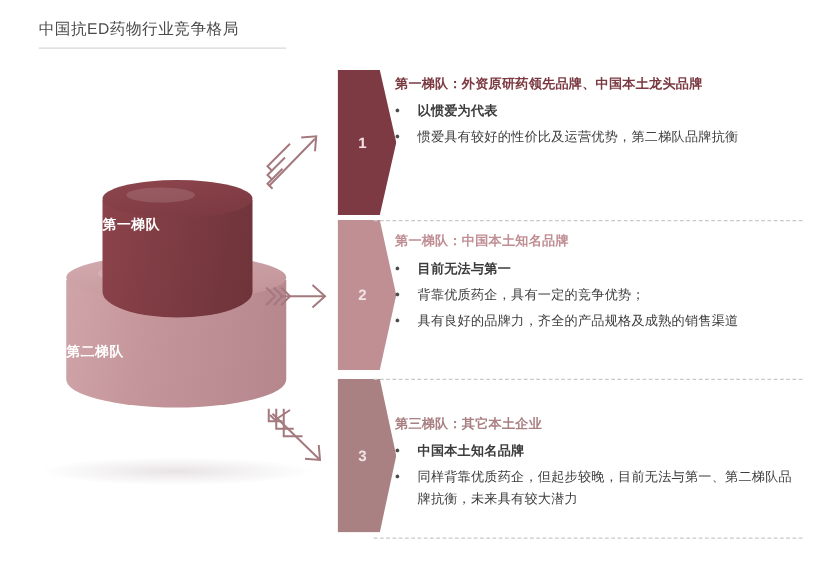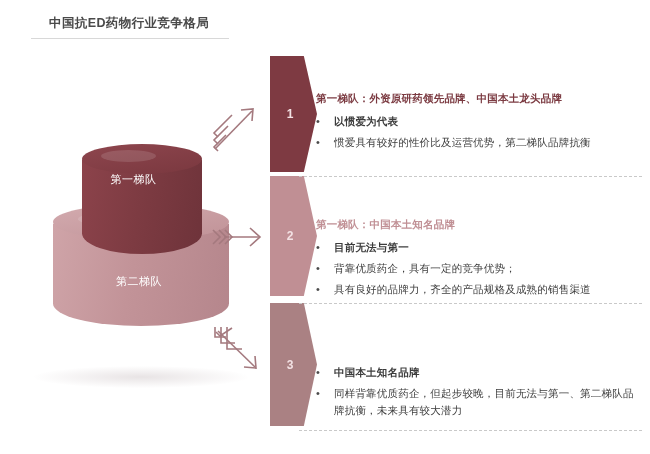--- a/index.html
+++ b/index.html
@@ -12,24 +12,24 @@
     height: 454px;
     position: relative;
     overflow: hidden;
     font-family: "Liberation Sans", sans-serif;
     color: #3c3c3c;
   }
 
   
   #slide-title {
     position: absolute;
-    left: 49px;
+    left: 31px;
     top: 15px;
     font-size: 12.5px;
-    font-weight: bold;
+    font-weight: normal;
     color: #4a4a4a;
     letter-spacing: 0.4px;
     white-space: nowrap;
   }
   #title-rule {
     position: absolute;
     left: 31px;
     top: 38px;
     width: 198px;
     height: 1px;
@@ -59,24 +59,23 @@
     position: absolute;
     left: 0;
     right: 0;
     top: 0;
     border-radius: 50%;
   }
   .tier-label {
     position: absolute;
     left: 0;
     right: 17px;
-    text-align: center;
     color: #ffffff;
     font-size: 11px;
-    font-weight: normal;
+    font-weight: bold;
     letter-spacing: 0.5px;
     z-index: 8;
   }
 
   
   #tier3 { left: 0px;  top: 138px; width: 226px; height: 124px; z-index: 1; }
   #tier3 .tier-body {
     height: 104px;
     background: linear-gradient(100deg, #a8868a 0%, #9b777a 42%, #916c70 100%);
   }
@@ -89,21 +88,21 @@
   
   #tier2 { left: 25px; top: 76px; width: 176px; height: 122px; z-index: 2; }
   #tier2 .tier-body {
     height: 102px;
     background: linear-gradient(100deg, #cfa4a8 0%, #c29398 45%, #b5868c 100%);
   }
   #tier2 .tier-top {
     height: 36px;
     background: linear-gradient(170deg, #d3abaf 0%, #c09297 100%);
   }
-  #tier2 .tier-label { top: 70px; padding-left: 13px; }
+  #tier2 .tier-label { top: 70px; }
 
   
   #tier1 { left: 54px; top: 16px; width: 120px; height: 110px; z-index: 3; }
   #tier1 .tier-body {
     height: 94px;
     background: linear-gradient(100deg, #8c434b 0%, #7d3b42 48%, #6e333a 100%);
   }
   #tier1 .tier-top {
     height: 30px;
     background: linear-gradient(170deg, #8e464e 0%, #7a383f 100%);
@@ -151,21 +150,20 @@
   }
   #chev-1 { left: 270px; top: 56px;  height: 116px; background: #7e3a42; }
   #chev-2 { left: 270px; top: 176px; height: 120px; background: #c08f94; }
   #chev-3 { left: 270px; top: 303px; height: 123px; background: #aa8183; }
 
   
   .block {
     position: absolute;
     left: 316px;
     width: 326px;
-    margin-top: 32px;
   }
   #block-1 { top: 60px; }
   #block-2 { top: 186px; }
   #block-3 { top: 332px; }
 
   .block-heading {
     font-size: 10.5px;
     font-weight: bold;
     margin: 0 0 7px 0;
     letter-spacing: 0.2px;
@@ -298,20 +296,21 @@
     <span class="bullet-dot">•</span>
     <span class="bullet-text">背靠优质药企，具有一定的竞争优势；</span>
   </div>
   <div class="bullet-row">
     <span class="bullet-dot">•</span>
     <span class="bullet-text">具有良好的品牌力，齐全的产品规格及成熟的销售渠道</span>
   </div>
 </div>
 
 <div class="block" id="block-3">
+  <div class="block-heading">第三梯队：其它本土企业</div>
   <div class="bullet-row">
     <span class="bullet-dot">•</span>
     <span class="bullet-text strong">中国本土知名品牌</span>
   </div>
   <div class="bullet-row">
     <span class="bullet-dot">•</span>
     <span class="bullet-text">同样背靠优质药企，但起步较晚，目前无法与第一、第二梯队品牌抗衡，未来具有较大潜力</span>
   </div>
 </div>
 

